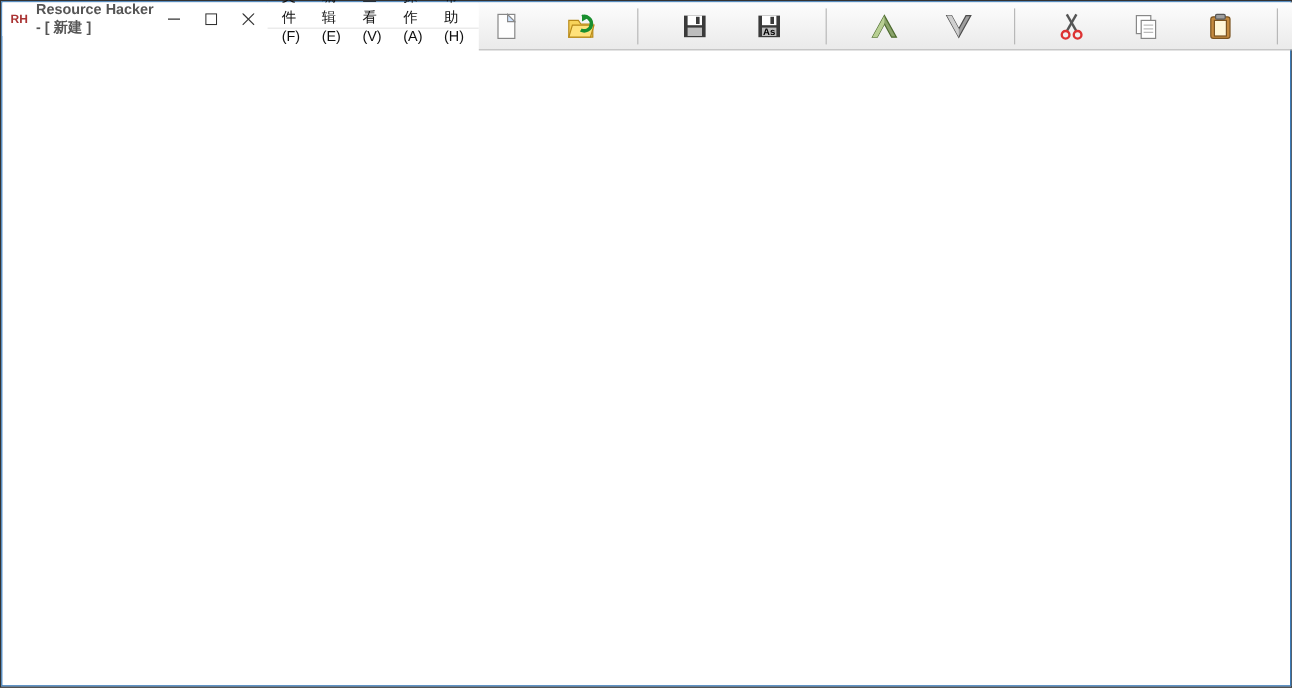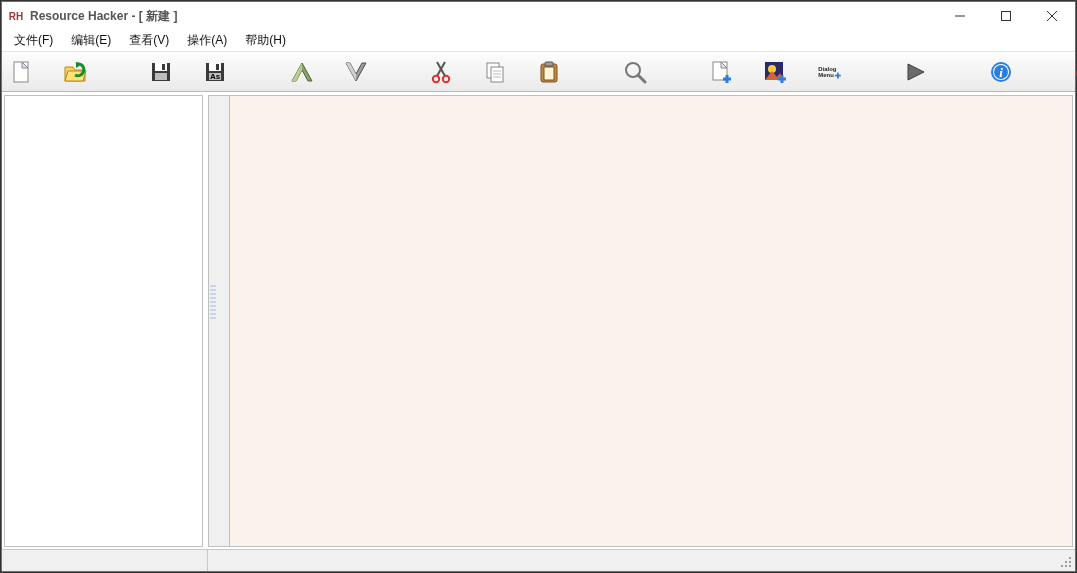--- a/index.html
+++ b/index.html
@@ -1,17 +1,17 @@
 <!DOCTYPE html>
 <html><head>
 <meta charset="utf-8">
 <style>
   * { box-sizing: border-box; margin: 0; padding: 0; }
   html, body { width: 1077px; height: 573px; font-family: "Microsoft YaHei", "Segoe UI", Tahoma, sans-serif; font-size: 12px; background: #333; overflow: hidden; }
-  .window { width: 1075px; height: 571px; margin: 1px; background: #fff; border: 1px solid #3a7ab8; display: flex; flex-direction: column; }
+  .window { width: 1075px; height: 571px; margin: 1px; background: #fff; border: 1px solid #3a7ab8; display: flex; }
   
   .titlebar { height: 28px; background: #fff; display: flex; align-items: center; padding-left: 6px; }
   .titlebar .app-ico { width: 16px; height: 16px; display: inline-flex; align-items: center; justify-content: center; font-weight: bold; font-size: 10px; color: #a33; border:1px solid rgba(0,0,0,0); }
   .titlebar .title { margin-left: 6px; color: #555; font-size: 12px; font-weight: bold; }
   .titlebar .spacer { flex: 1; }
   .winbtn { width: 46px; height: 28px; display: inline-flex; align-items: center; justify-content: center; color: #333; }
   .winbtn svg { width: 10px; height: 10px; stroke: #333; stroke-width: 1; fill: none; }
   
   .menubar { height: 22px; background: #fff; display: flex; align-items: center; padding: 0 4px; gap: 2px; border-bottom: 1px solid #e6e6e6; }
   .menuitem { padding: 2px 8px; color: #111; font-size: 12px; }

